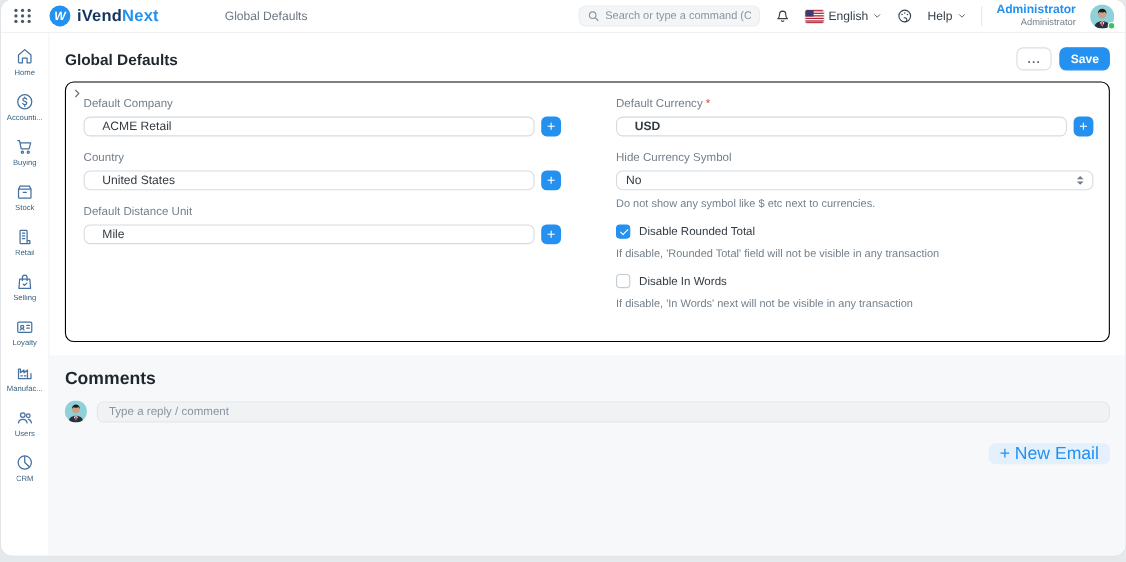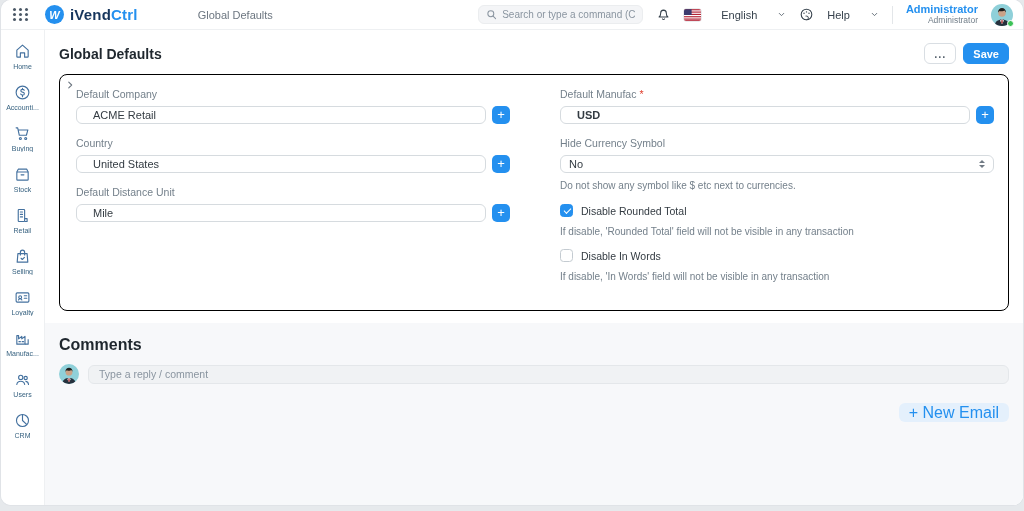--- a/index.html
+++ b/index.html
@@ -37,21 +37,21 @@
     width:165px; height:19px; background:#f4f5f7; border:1px solid #ebedef; border-radius:6px;
     display:flex; align-items:center; padding:0 7px; gap:5px; color:#7d8a96;
   }
   .search-box svg { flex:0 0 auto; }
   .search-box input {
     border:none; outline:none; background:transparent; width:100%;
     font-size:10px; color:#5d6a75; font-family:inherit;
   }
   .search-box input::placeholder { color:#8a95a0; }
   .hicon { color:#36414c; display:flex; align-items:center; cursor:pointer; }
-  .lang, .help { display:flex; align-items:center; gap:20px; font-size:11px; color:#36414c; cursor:pointer; }
+  .lang, .help { display:flex; align-items:center; gap:4px; font-size:11px; color:#36414c; cursor:pointer; }
   .flag { border-radius:2px; box-shadow:0 0 0 .5px #d5d9dd; }
   .h-divider { width:1px; height:18px; background:#e3e6e9; }
   .user-block { text-align:right; line-height:1.15; cursor:pointer; }
   .user-name { color:#2490ef; font-weight:bold; font-size:11px; }
   .user-role { color:#74808b; font-size:8.5px; }
   .avatar-wrap { position:relative; width:22px; height:22px; cursor:pointer; }
   .avatar { width:22px; height:22px; border-radius:50%; overflow:hidden; display:block; }
   .status-dot {
     position:absolute; right:-1px; bottom:-1px; width:7px; height:7px; border-radius:50%;
     background:#3cc257; border:1.5px solid #fff;
@@ -155,21 +155,21 @@
         <span></span>
         <span></span>
         <span></span>
         <span></span>
         <span></span>
         <span></span>
         <span></span>
     </div>
     <div class="logo">
       <span class="logo-mark">W</span>
-      <span class="logo-text"><span>iVend</span><span class="accent">Ctrl</span></span>
+      <span class="logo-text"><span>iVend</span><span class="accent">Next</span></span>
     </div>
     <span class="breadcrumb">Global Defaults</span>
 
     <div class="h-right">
       <div class="search-box">
         <svg width="11" height="11" viewBox="0 0 24 24" fill="none" stroke="#8a95a0" stroke-width="2.2" stroke-linecap="round">
             <circle cx="10.5" cy="10.5" r="6.5"></circle>
             <path d="M15.5 15.5L21 21"></path>
           </svg>
         <input type="text" placeholder="Search or type a command (Ctrl + G)" style="">
@@ -349,21 +349,21 @@
             <label class="field-label">Default Distance Unit</label>
             <div class="field-row">
               <input class="text-input" type="text" value="Mile" style="">
               <button class="add-btn">+</button>
             </div>
           </div>
         </div>
 
         <div class="form-col">
           <div class="field">
-            <label class="field-label"><span>Default Manufac </span><span class="req">*</span></label>
+            <label class="field-label"><span>Default Currency </span><span class="req">*</span></label>
             <div class="field-row">
               <input class="text-input bold" type="text" value="USD" style="">
               <button class="add-btn">+</button>
             </div>
           </div>
           <div class="field">
             <label class="field-label">Hide Currency Symbol</label>
             <div class="select-box">
               <span class="select-value">No</span>
               <span class="stepper">
@@ -377,21 +377,21 @@
           <div class="cb-row">
             <span class="cb is-checked"></span>
             <span class="cb-label">Disable Rounded Total</span>
           </div>
           <p class="cb-help">If disable, 'Rounded Total' field will not be visible in any transaction</p>
 
           <div class="cb-row">
             <span class="cb"></span>
             <span class="cb-label">Disable In Words</span>
           </div>
-          <p class="cb-help">If disable, 'In Words' field will not be visible in any transaction</p>
+          <p class="cb-help">If disable, 'In Words' next will not be visible in any transaction</p>
         </div>
       </div>
 
       <div class="form-footer">
         <div class="comments-title">Comments</div>
         <div class="comment-row">
           <svg class="comment-avatar" viewBox="0 0 24 24">
             <rect width="24" height="24" fill="#8fd0d9"></rect>
             <path d="M4 24c0-5 3.6-7.2 8-7.2s8 2.2 8 7.2z" fill="#26313d"></path>
             <path d="M12 16.5l-2.2 1.6L12 22l2.2-3.9z" fill="#f4f6f8"></path>

